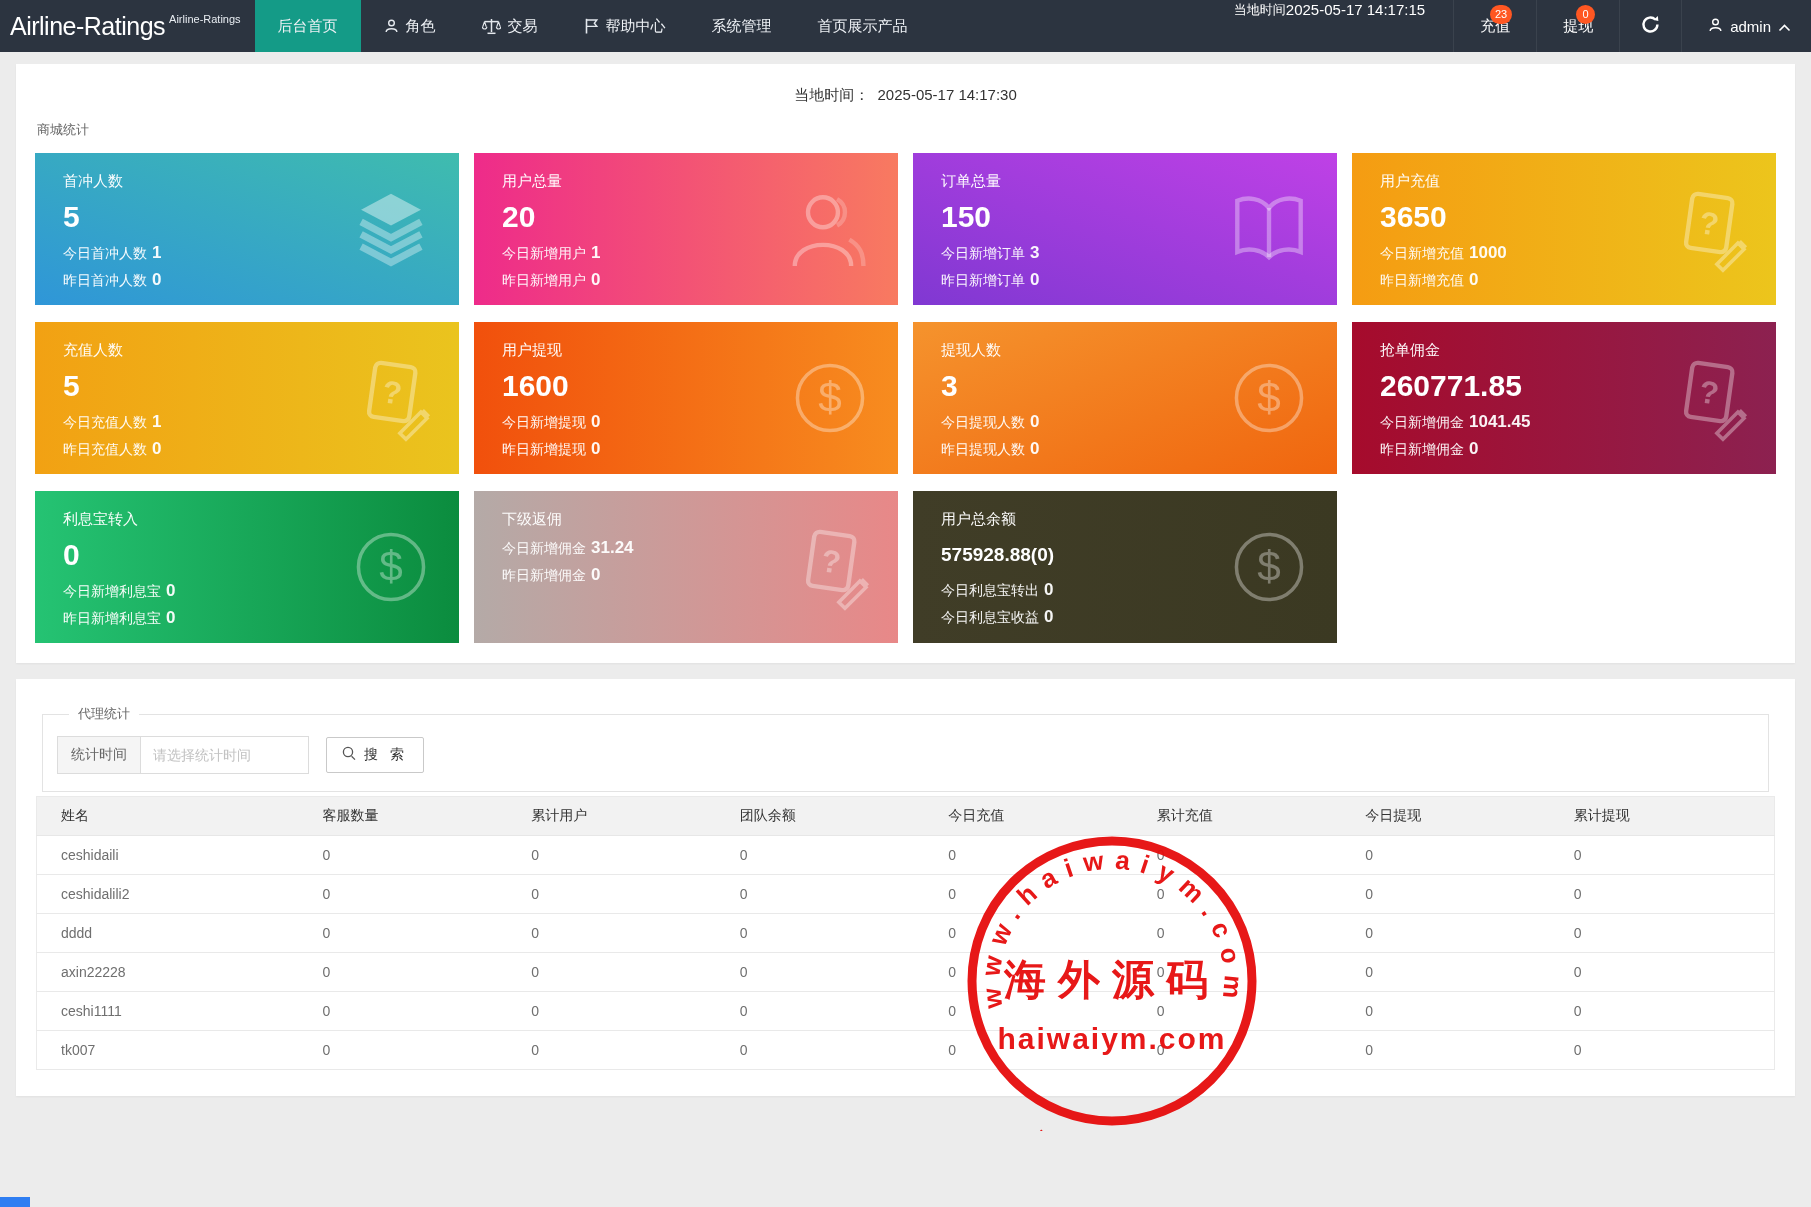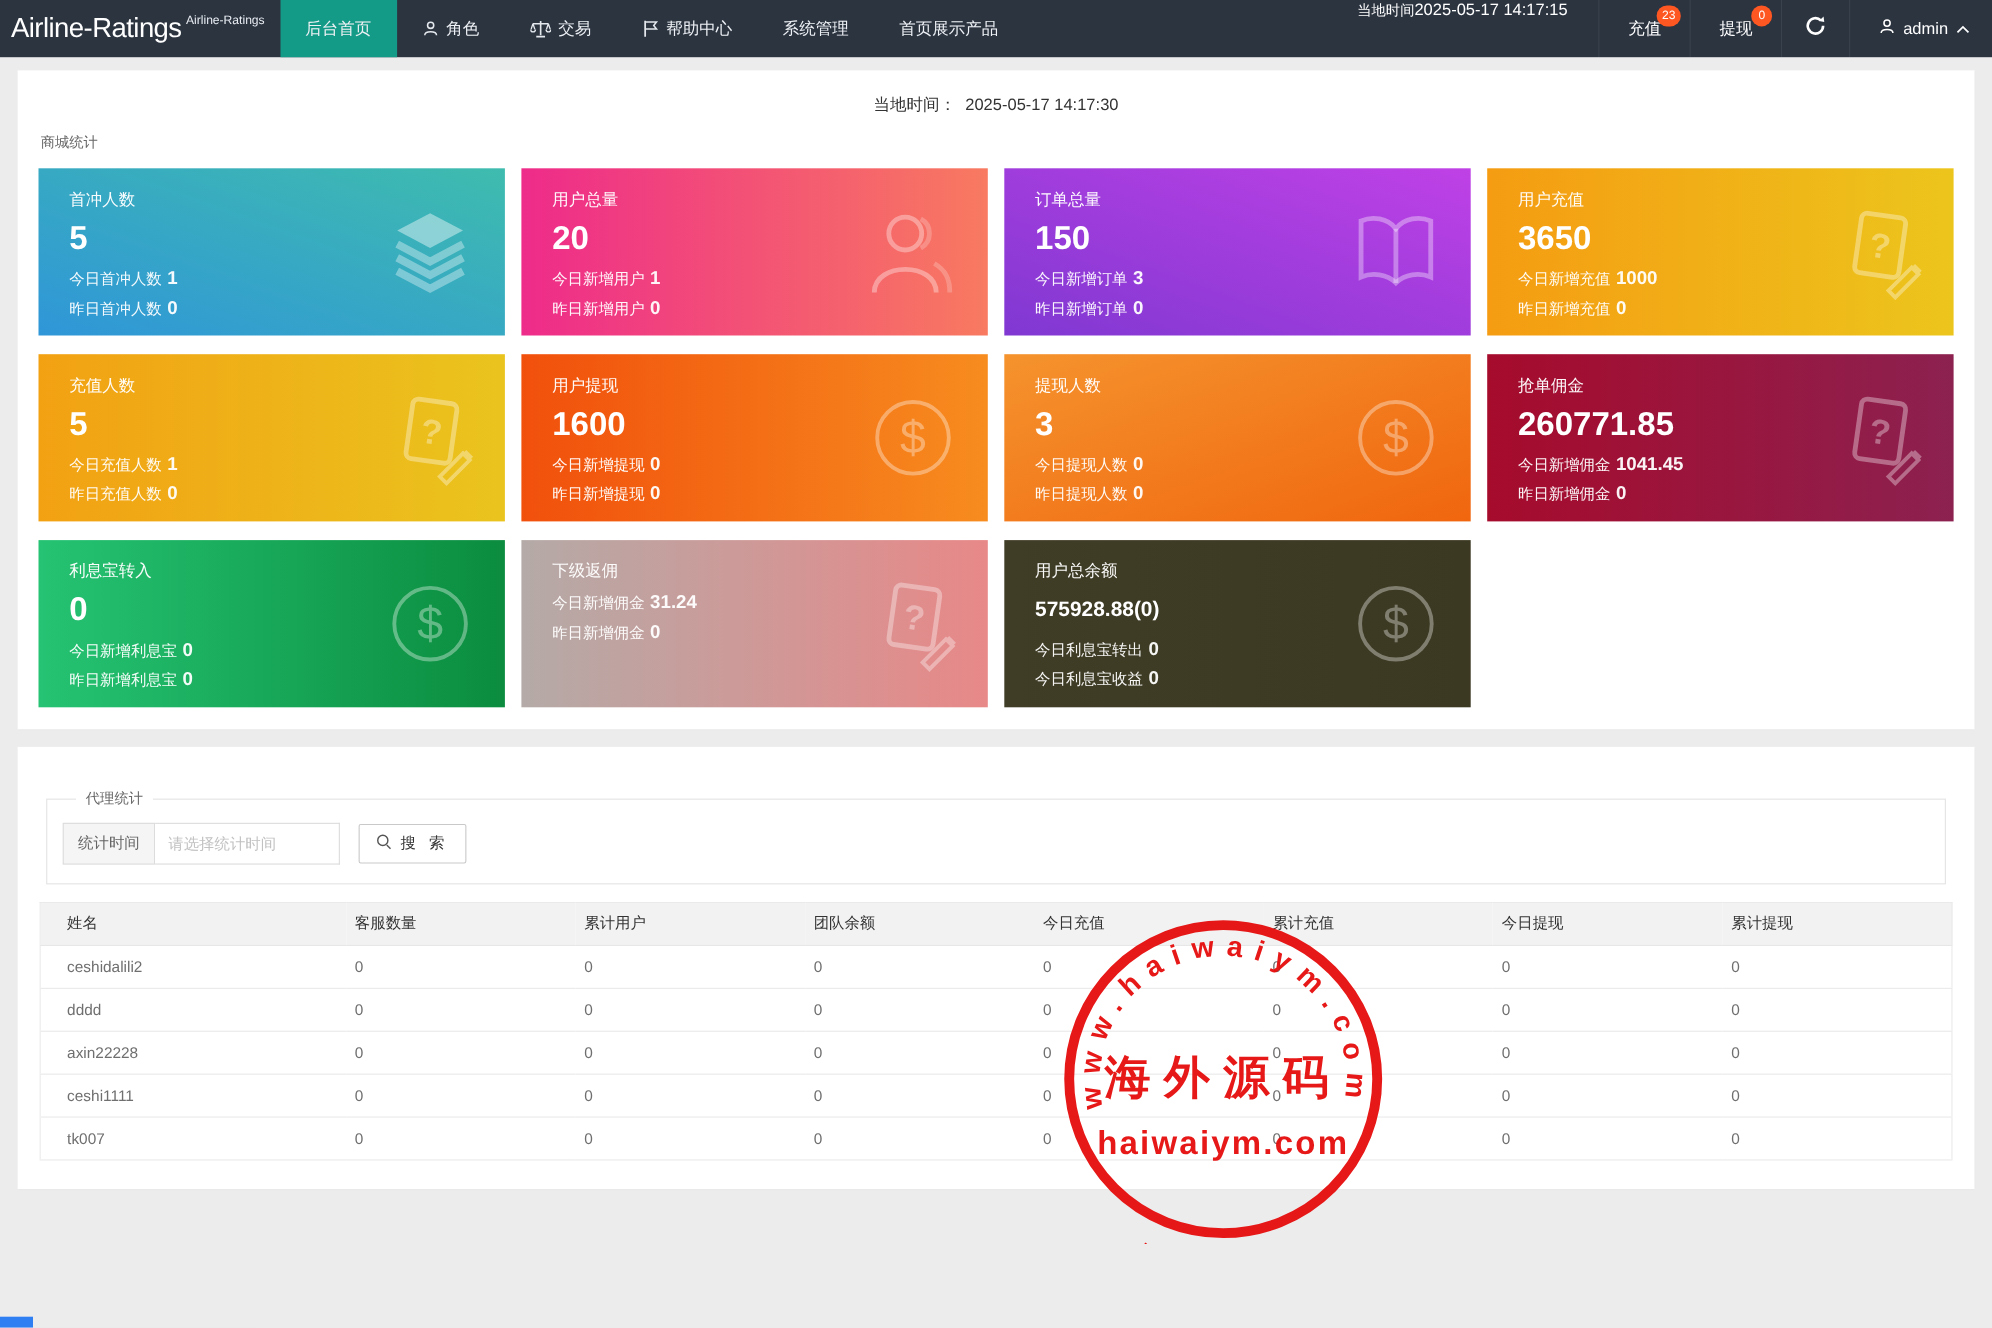--- a/index.html
+++ b/index.html
@@ -18,21 +18,21 @@
   .menu { display:flex; margin-left:14px; }
   .menu-item { display:flex; align-items:center; gap:7px; padding:0 23px; font-size:15px; color:#eef1f5; cursor:pointer; }
   .menu-item.active { background:#149b87; }
   .menu-item svg { display:block; }
   .nav-right { margin-left:auto; display:flex; align-items:stretch; }
   .time-block { display:flex; flex-direction:row; justify-content:center; text-align:center; padding:0 28px; }
   .time-block .t1 { font-size:13px; line-height:19px; }
   .time-block .t2 { font-size:15px; line-height:20px; }
   .nav-action { position:relative; display:flex; align-items:center; padding:0 26px; font-size:15px;
                 border-left:1px solid rgba(255,255,255,0.07); cursor:pointer; }
-  .nav-badge { position:absolute; top:5px; right:8px; min-width:19px; height:19px; line-height:19px;
+  .nav-badge { position:absolute; top:5px; right:24px; min-width:19px; height:19px; line-height:19px;
                border-radius:10px; background:#ff5722; color:#fff; font-size:11px; text-align:center; padding:0 5px; }
   .refresh-btn { display:flex; align-items:center; padding:0 20px; border-left:1px solid rgba(255,255,255,0.07); cursor:pointer; }
   .user-block { display:flex; align-items:center; gap:7px; padding:0 20px 0 26px; font-size:15px;
                 border-left:1px solid rgba(255,255,255,0.07); cursor:pointer; }
 
   
   .panel { background:#fff; margin:0 16px; box-shadow:0 1px 2px rgba(0,0,0,0.05); }
   .panel-1 { margin-top:12px; padding:14px 19px 20px; }
   .panel-2 { margin-top:16px; padding:22px 20px 26px; }
 
@@ -44,21 +44,21 @@
   .card { height:152px; position:relative; color:#fff; padding:19px 28px; overflow:hidden; }
   .card-title { font-size:15px; margin-bottom:9px; color:rgba(255,255,255,0.97); }
   .card-value { font-size:30px; font-weight:bold; margin-bottom:9px; }
   .card-value.small { font-size:19px; padding:6px 0 5px; }
   .card-line { font-size:14px; margin-top:7px; color:rgba(255,255,255,0.95); }
   .card-line b { font-size:17px; margin-left:5px; }
   .card-icon { position:absolute; right:24px; top:50%; transform:translateY(-50%); width:88px; height:88px; }
   .card-icon svg { width:100%; height:100%; display:block; }
 
   
-  fieldset.agent-box { border:1px solid #e3e3e3; margin:16px 6px; padding:13px 14px 17px; }
+  fieldset.agent-box { border:1px solid #e3e3e3; margin:4px 6px; padding:13px 14px 17px; }
   fieldset.agent-box legend { font-size:13px; color:#666; padding:0 9px; margin-left:12px; }
   .filter-row { display:flex; align-items:center; }
   .input-group { display:flex; }
   .input-addon { background:#f5f5f5; border:1px solid #dcdcdc; padding:9px 13px; font-size:14px; color:#666; }
   .stat-input { border:1px solid #dcdcdc; border-left:none; padding:9px 12px; font-size:14px; width:168px; color:#333; outline:none; }
   .stat-input::placeholder { color:#c2c2c2; }
   .search-btn { margin-left:17px; display:flex; align-items:center; gap:7px; background:#fff; border:1px solid #c9c9c9;
                 border-radius:2px; padding:8px 15px; font-size:14px; color:#333; letter-spacing:4px; cursor:pointer; }
 
   
@@ -383,20 +383,30 @@
           <th>累计用户</th>
           <th>团队余额</th>
           <th>今日充值</th>
           <th>累计充值</th>
           <th>今日提现</th>
           <th>累计提现</th>
         </tr>
       </thead>
     <tbody id="table-body">
         <tr>
+          <td>ceshidaili</td>
+          <td>0</td>
+          <td>0</td>
+          <td>0</td>
+          <td>0</td>
+          <td>0</td>
+          <td>0</td>
+          <td>0</td>
+        </tr>
+        <tr>
           <td>ceshidalili2</td>
           <td>0</td>
           <td>0</td>
           <td>0</td>
           <td>0</td>
           <td>0</td>
           <td>0</td>
           <td>0</td>
         </tr>
         <tr>

